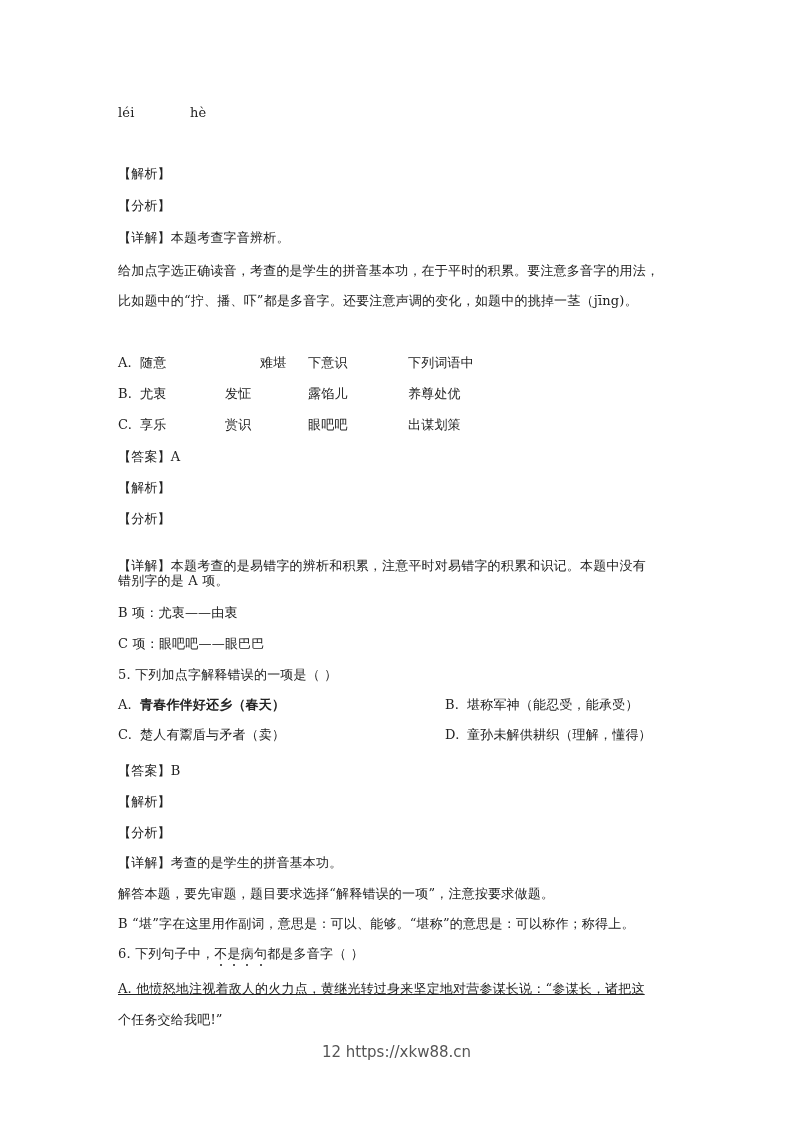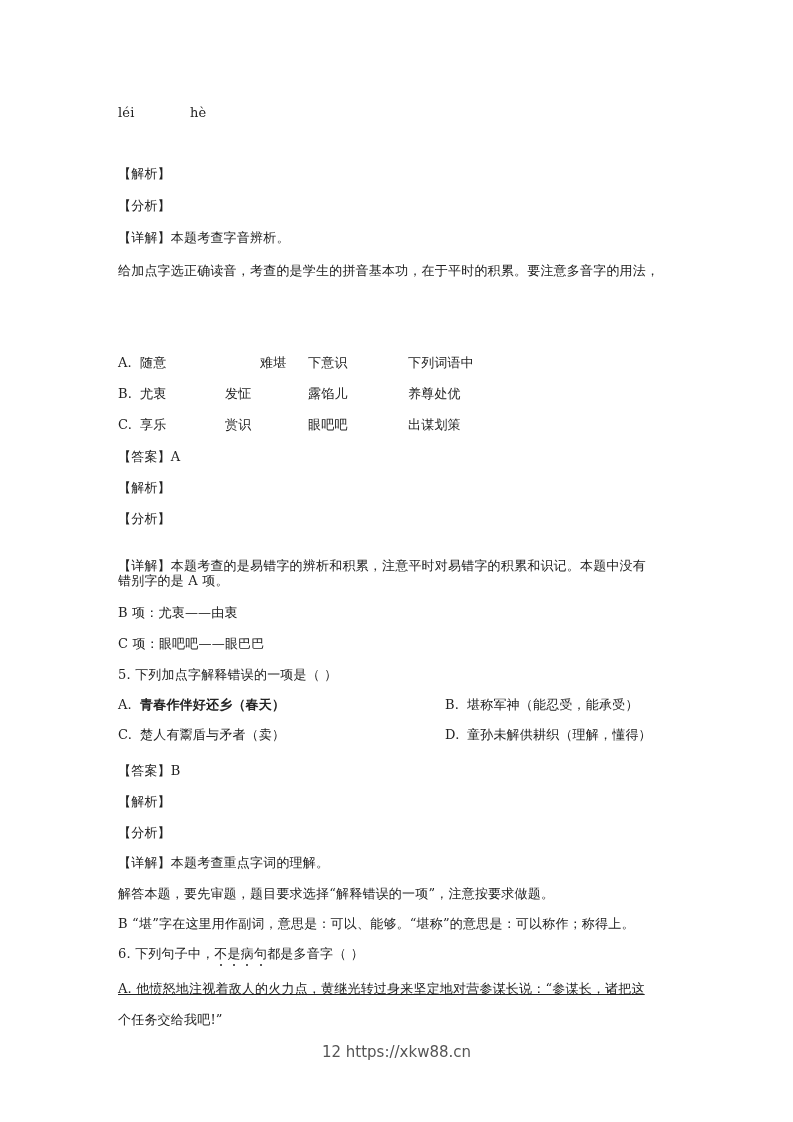--- a/index.html
+++ b/index.html
@@ -32,20 +32,21 @@
 
   <div class="line" style="top:104px;">
     <span>léi</span>
     <span style="position:absolute; left:72px;">hè</span>
   </div>
 
   <div class="line" style="top:165px;">【解析】</div>
   <div class="line" style="top:197px;">【分析】</div>
   <div class="line" style="top:229px;">【详解】本题考查字音辨析。</div>
   <div class="line" style="top:262px;">给加点字选正确读音，考查的是学生的拼音基本功，在于平时的积累。要注意多音字的用法，</div>
+  <div class="line" style="top:292px;">比如题中的“拧、播、吓”都是多音字。还要注意声调的变化，如题中的挑掉一茎（jīng)。</div>
 
 
   <div class="line" style="top:354px;">
     <span>A.</span>
     <span class="col" style="left:22px;">随意</span>
     <span class="col" style="left:107px;margin-left:35px;">难堪</span>
     <span class="col" style="left:190px;">下意识</span>
     <span class="col" style="left:290px;">下列词语中</span>
   </div>
   <div class="line" style="top:385px;">
@@ -85,21 +86,21 @@
     <span class="col" style="left:22px;">楚人有鬻盾与矛者（卖）</span>
   </div>
   <div class="line" style="top:726px; left:445px;">
     <span>D.</span>
     <span class="col" style="left:22px;">童孙未解供耕织（理解，懂得）</span>
   </div>
 
   <div class="line" style="top:762px;">【答案】B</div>
   <div class="line" style="top:793px;">【解析】</div>
   <div class="line" style="top:824px;">【分析】</div>
-  <div class="line" style="top:854px;">【详解】本题考查重点字词的理解。</div>
+  <div class="line" style="top:854px;">【详解】考查的是学生的拼音基本功。</div>
   <div class="line" style="top:885px;">解答本题，要先审题，题目要求选择“解释错误的一项”，注意按要求做题。</div>
   <div class="line" style="top:915px;">B  “堪”字在这里用作副词，意思是：可以、能够。“堪称”的意思是：可以称作；称得上。</div>
 
   <div class="line" style="top:945px;">
     <span>6.  下列句子中，</span><span id="q6dotted"><span class="dot">不</span><span class="dot">是</span><span class="dot">病</span><span class="dot">句</span></span><span>都是多音字（        ）</span>
   </div>
   <div class="line" style="top:980px;text-decoration:underline;">A.  他愤怒地注视着敌人的火力点，黄继光转过身来坚定地对营参谋长说：“参谋长，诸把这</div>
   <div class="line" style="top:1011px;">个任务交给我吧!”</div>
 
   <div class="footer">12 https://xkw88.cn</div>

